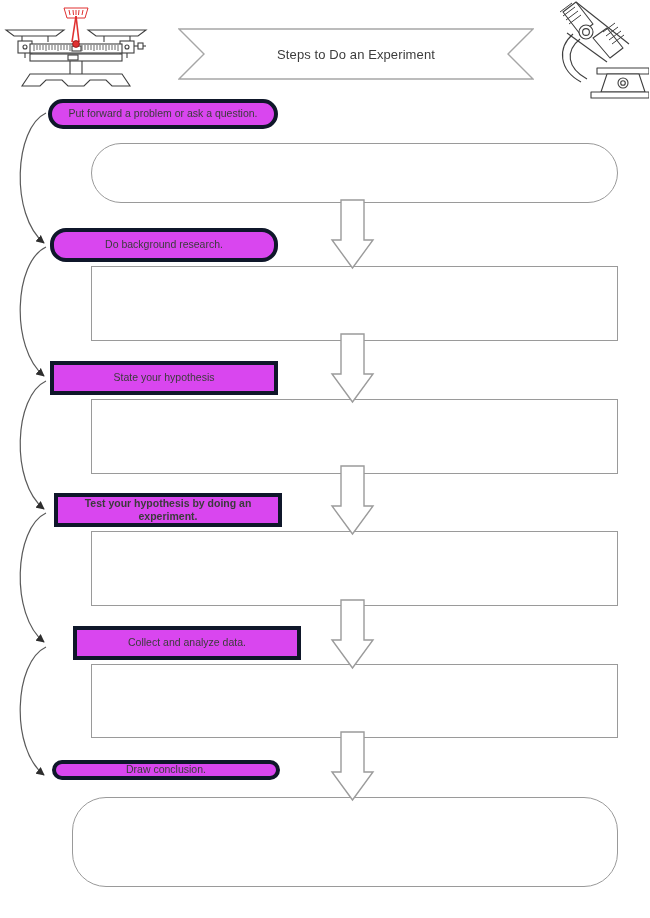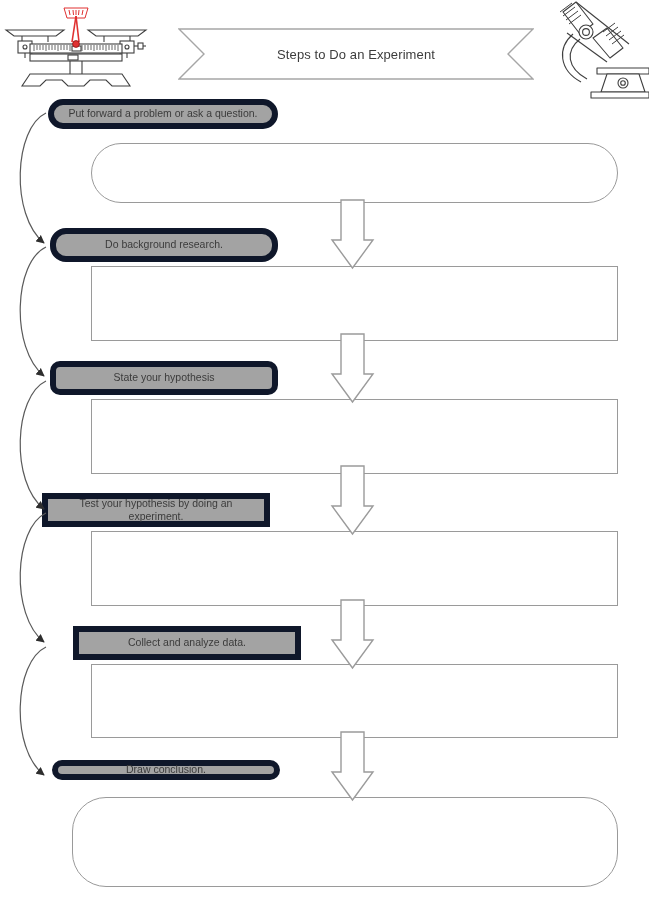--- a/index.html
+++ b/index.html
@@ -44,22 +44,22 @@
     justify-content: center;
     font-size: 13px;
     color: #3c3c3c;
     letter-spacing: .1px;
     pointer-events: none;
   }
 
   
   .step-label {
     box-sizing: border-box;
-    border: 6px solid #0f172a;
-    background: #a3a3a3;
+    border: 4px solid #0f172a;
+    background: #d946ef;
     display: flex;
     align-items: center;
     justify-content: center;
     text-align: center;
     font-size: 10.5px;
     color: #3b3b3b;
     line-height: 1.28;
     padding: 2px 6px;
   }
   .step-label.pill { border-radius: 999px; }
@@ -239,24 +239,24 @@
       <path d="M46 647 C14 662 10 748 44 775"></path>
     </g>
   </svg>
 
   <div class="abs step-label pill" style="left:48px; top:99px; width:230px; height:30px;">Put forward a problem or ask a question.</div>
   <div class="abs answer-area pill" style="left:91px; top:143px; width:527px; height:60px;"></div>
 
   <div class="abs step-label rect" style="left:50px; top:228px; width:228px; height:34px;border-radius:16px;">Do background research.</div>
   <div class="abs answer-area rect" style="left:91px; top:266px; width:527px; height:75px;"></div>
 
-  <div class="abs step-label rect" style="left:50px; top:361px; width:228px; height:34px;border-radius:10px;">State your hypothesis</div>
+  <div class="abs step-label rect" style="left:50px; top:361px; width:228px; height:34px;">State your hypothesis</div>
   <div class="abs answer-area rect" style="left:91px; top:399px; width:527px; height:75px;"></div>
 
-  <div class="abs step-label rect" style="left:42px; top:493px; width:228px; height:34px;">Test your hypothesis by doing an experiment.</div>
+  <div class="abs step-label rect" style="left:54px; top:493px; width:228px; height:34px;font-weight:bold;">Test your hypothesis by doing an experiment.</div>
   <div class="abs answer-area rect" style="left:91px; top:531px; width:527px; height:75px;"></div>
 
   <div class="abs step-label rect" style="left:50px; top:626px; width:228px; height:34px;margin-left:23px;">Collect and analyze data.</div>
   <div class="abs answer-area rect" style="left:91px; top:664px; width:527px; height:74px;"></div>
 
   <div class="abs step-label pill" style="left:52px; top:760px; width:228px; height:20px;">Draw conclusion.</div>
   <div class="abs answer-area pill" style="left:72px; top:797px; width:546px; height:90px;"></div>
 
 </div>
 

